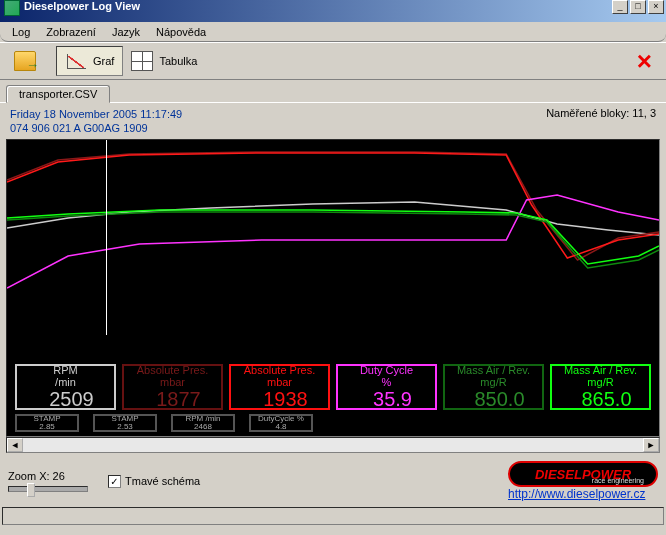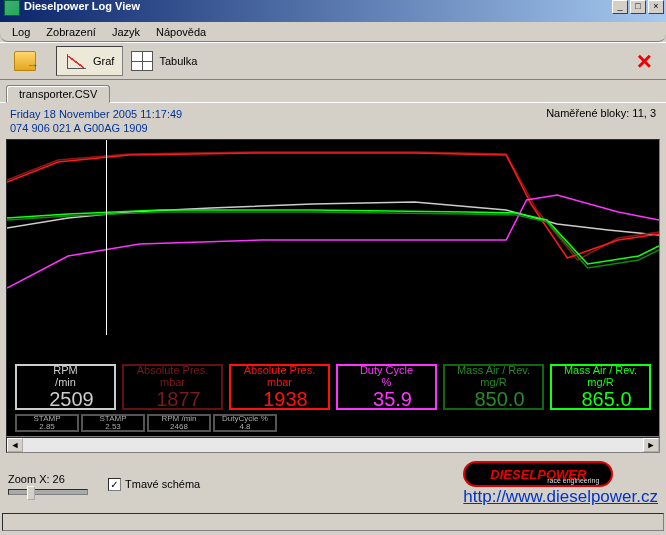--- a/index.html
+++ b/index.html
@@ -128,21 +128,21 @@
   .card .unit { font-size:11px; line-height:12px;}
   .card .val { font-size:20px; font-weight:normal; line-height:22px;margin-left:12px;}
   .c-white { border-color:#ccc; color:#ccc;}
   .c-dred  { border-color:#661111; color:#7a1a1a;}
   .c-red   { border-color:#ff1111; color:#ff1111;}
   .c-mag   { border-color:#ff33ff; color:#ff33ff;}
   .c-dgrn  { border-color:#116611; color:#2a8a2a;}
   .c-grn   { border-color:#11ff11; color:#11ff11;}
   .minis {
     position:absolute; left:8px; bottom:4px;
-    display:flex; gap:2px;
+    display:flex; gap:14px;
   }
   .mini {
     border:2px solid #555; color:#aaa;
     width:64px; height:18px;
     font-size:8px; line-height:8px;
     display:flex; flex-direction:column; align-items:center; justify-content:center;
   }
   .hscroll {
     height:16px;
     background:#d4d0c8;
@@ -175,21 +175,21 @@
   .brand .logo {
     width:150px; height:26px;
     background:#000;
     border-radius:13px;
     display:flex; align-items:center; justify-content:center;
     position:relative;
     color:#e00; font-weight:bold; font-style:italic; font-size:13px;
     border:2px solid #d00;
   }
   .brand .logo .sub { font-size:7px; color:#ddd; position:absolute; right:12px; bottom:1px; font-style:normal; font-weight:normal;}
-  .brand a { color:#0033cc; text-decoration:underline; font-size:17px; }
+  .brand a { color:#0033cc; text-decoration:underline; font-size:12px; }
   .statusbar {
     height:18px;
     border:1px inset #808080;
     background:#d4d0c8;
     margin:0 2px 2px;
   }
 </style>
 </head>
 <body>
 

